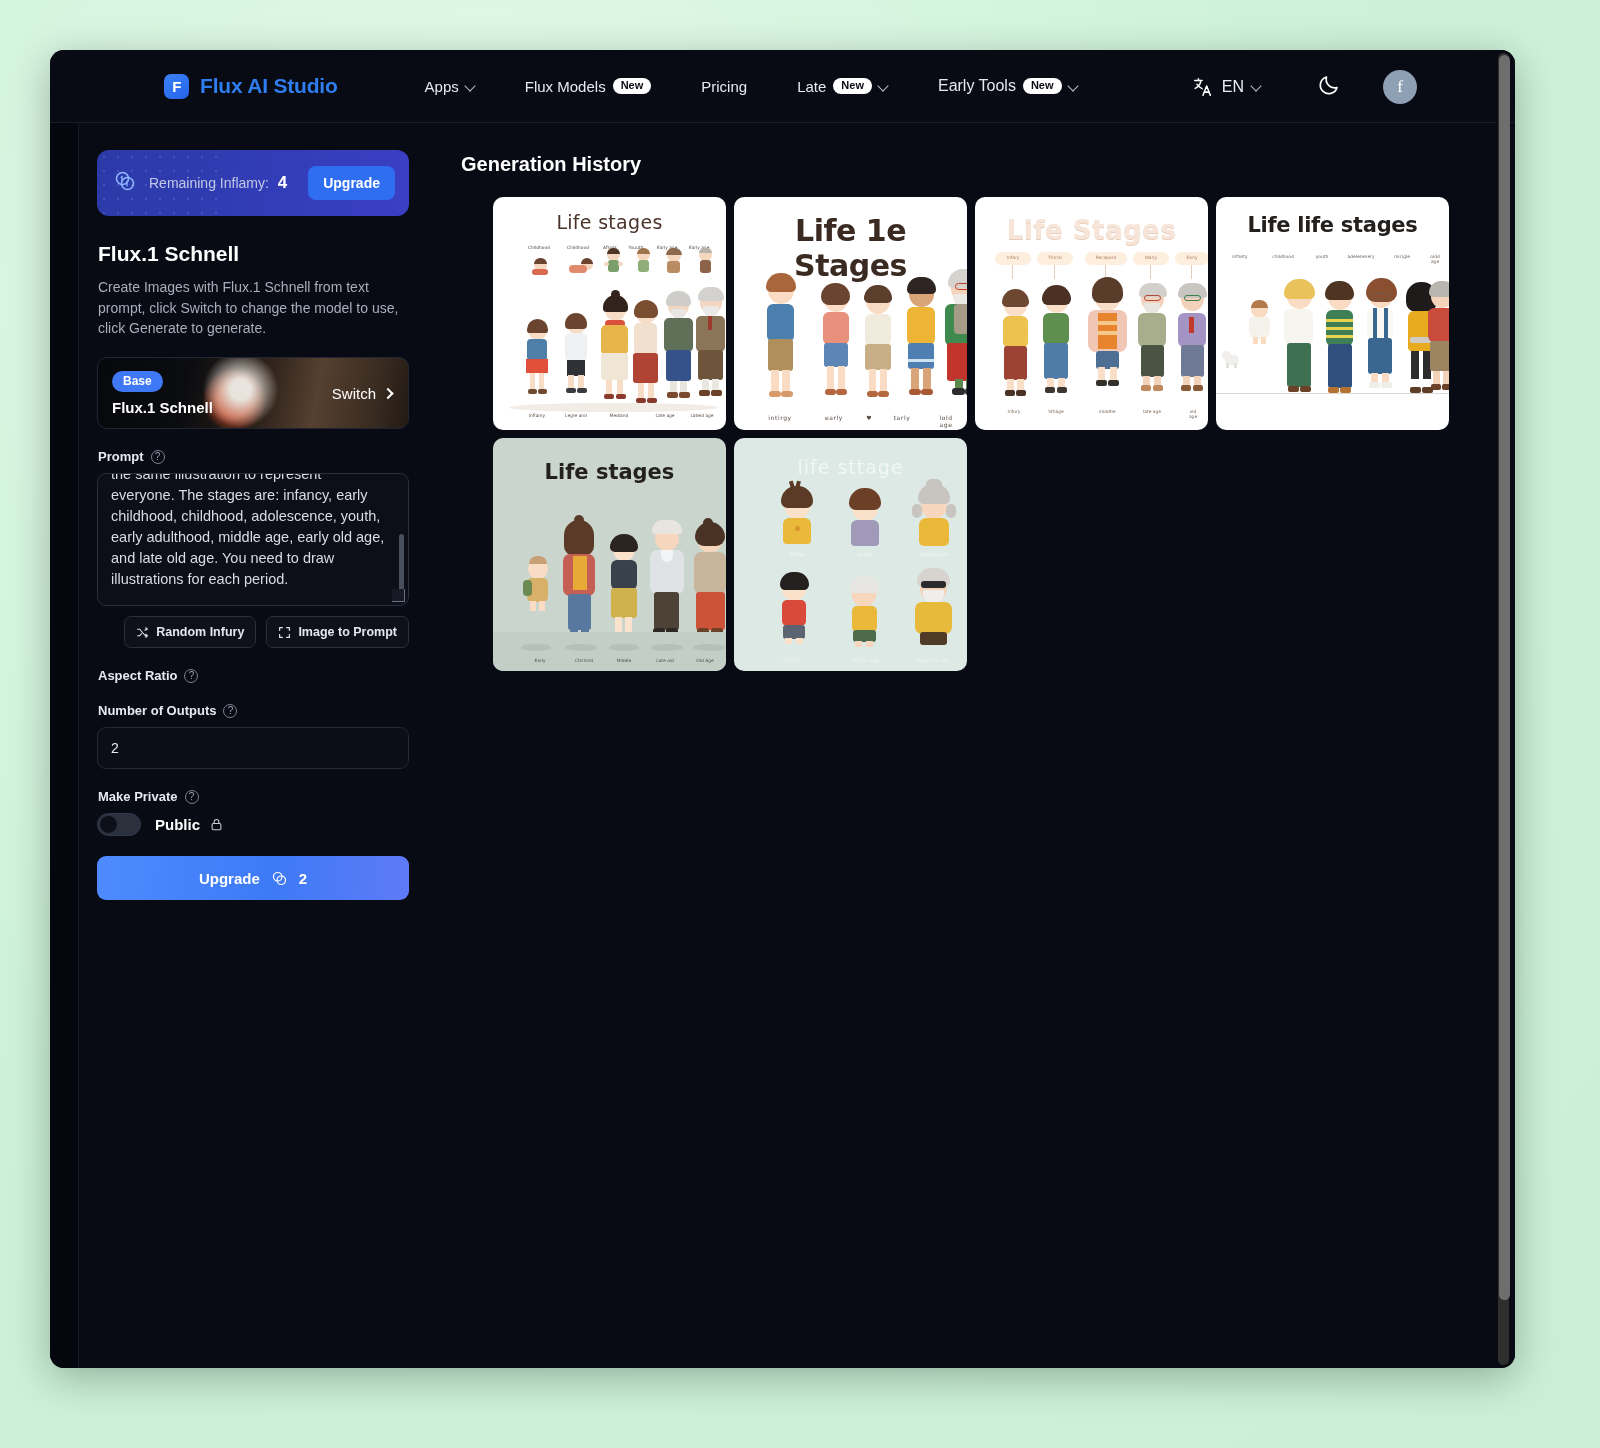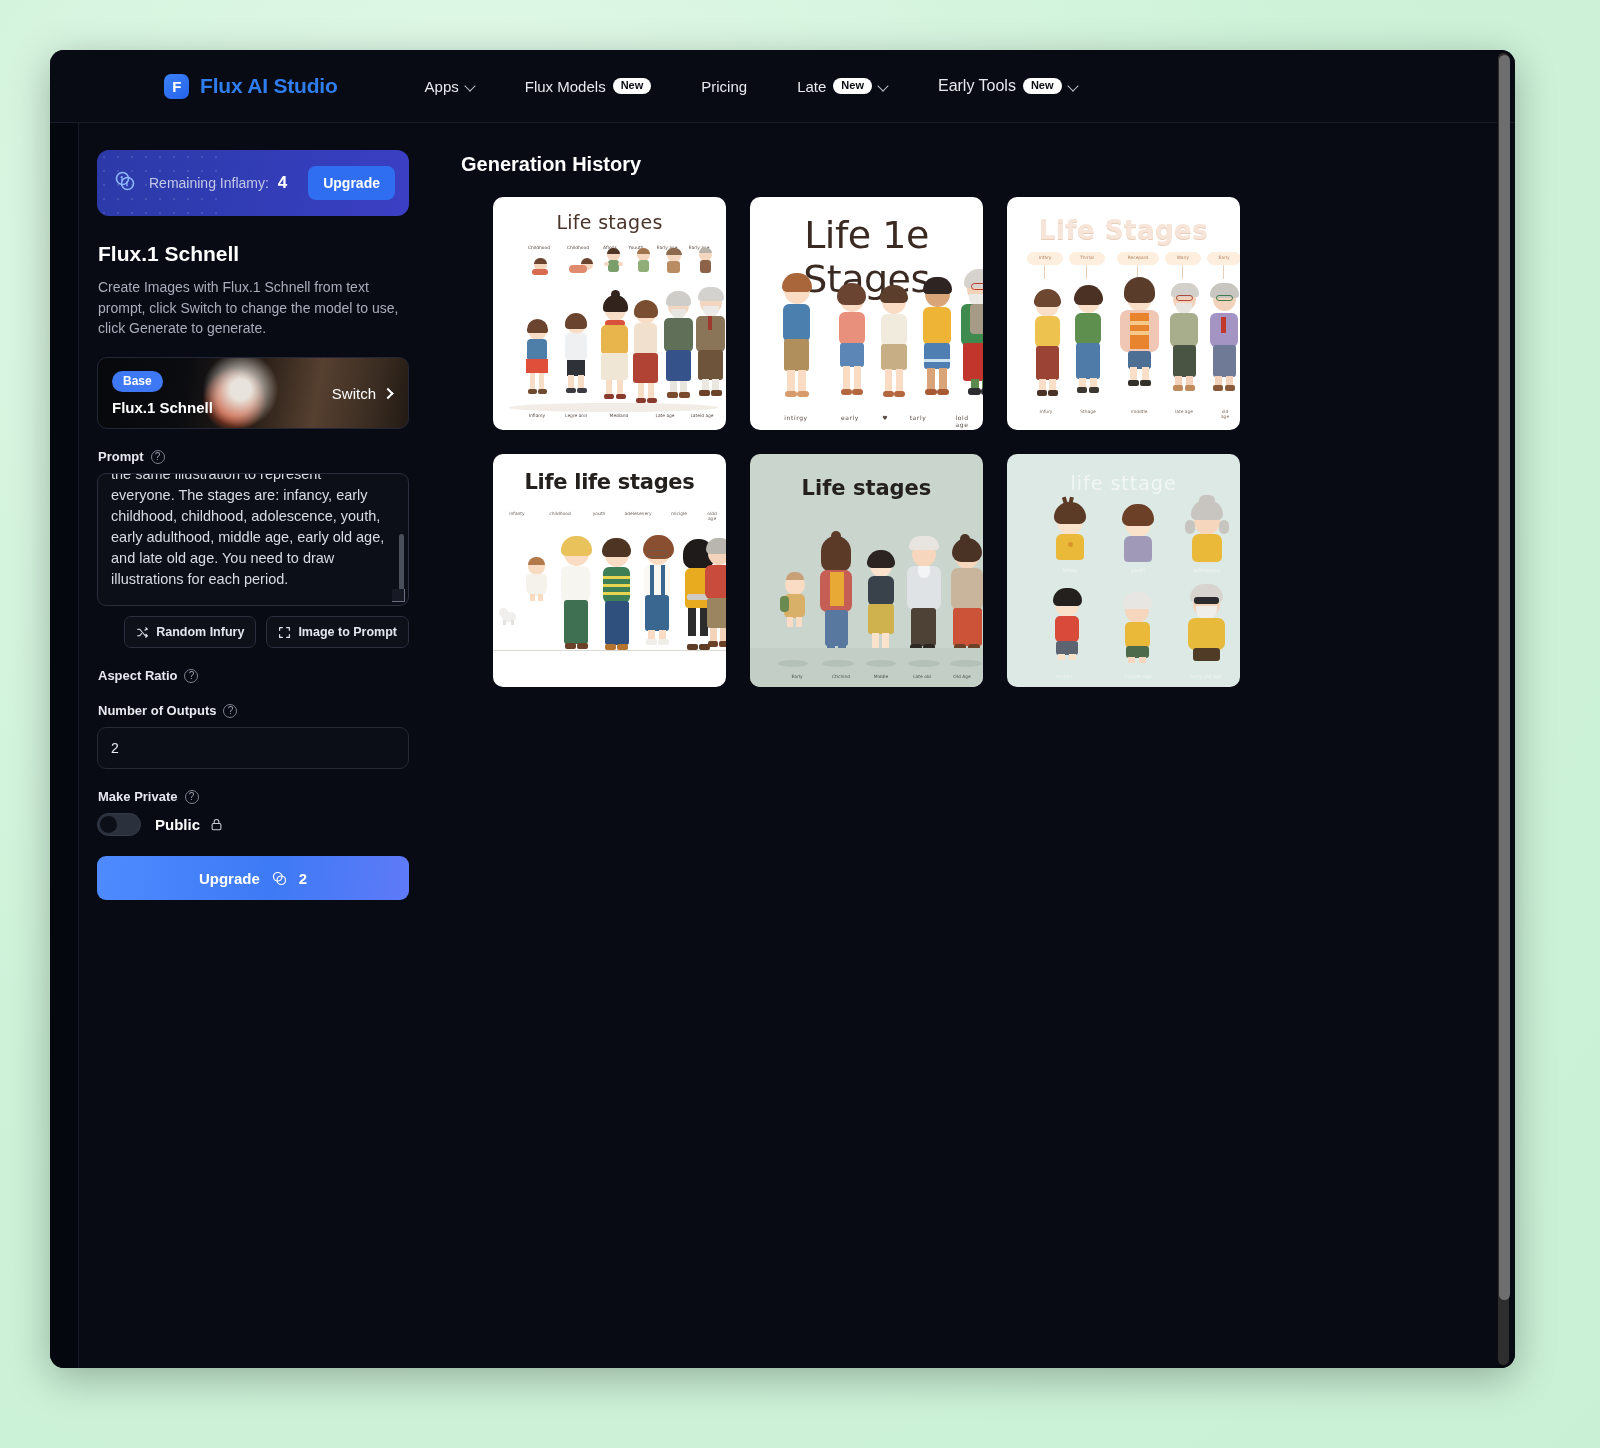--- a/index.html
+++ b/index.html
@@ -271,21 +271,21 @@
     background: linear-gradient(96deg,#4f8bff 0%, #3d7af5 55%, #5f7af8 100%);
     color:#fff; font-size:15px; font-weight:bold;
     display:flex;align-items:center;justify-content:center;gap:11px;
     cursor:pointer;
     font-family:"Liberation Sans", sans-serif;
   }
 
   
   #history-title { color:#ffffff; font-size:20px; font-weight:bold; margin-left:16px; }
   #history-grid {
-    display:flex; flex-wrap:wrap; gap:24px;
+    display:flex; flex-wrap:wrap; gap:8px;
     margin: 21px 0 0 32px;
     width: 980px;
     padding-left: 16px;
   }
   .hist-card {
     width: 233px; height: 233px;
     border-radius: 10px;
     overflow:hidden; position:relative;
     cursor:pointer;
     background:#fff;
@@ -339,20 +339,40 @@
         <span class="chev"></span>
       </div>
 
       <div class="nav-item big">
         <span>Early Tools</span>
         <span class="badge-new">New</span>
         <span class="chev"></span>
       </div>
     </div>
 
+    <div id="nav-right">
+      <div class="lang">
+        <svg width="22" height="22" viewBox="0 0 24 24">
+          <path d="M3 5h8M7 3v2M9.5 5c0 4-3 7-6 8.5M5.5 9c1.2 2.2 3 3.8 5.5 4.8" fill="none" stroke="#fff" stroke-width="1.7" stroke-linecap="round"></path>
+          <path d="M12 21l4-10 4 10M13.4 17.6h5.2" fill="none" stroke="#fff" stroke-width="1.7" stroke-linecap="round" stroke-linejoin="round"></path>
+        </svg>
+        <span>EN</span>
+        <span class="chev"></span>
+      </div>
+
+      <div class="moon">
+        <svg width="24" height="24" viewBox="0 0 24 24">
+          <path d="M20 14.5A8.5 8.5 0 0 1 9.5 4 8.5 8.5 0 1 0 20 14.5z" fill="none" stroke="#fff" stroke-width="1.7" stroke-linejoin="round"></path>
+        </svg>
+      </div>
+
+      <div class="avatar">
+        <span>f</span>
+      </div>
+    </div>
   </div>
 
   <div id="body-row">
 
     <div id="rail"></div>
 
     <div id="sidebar">
 
       
       <div id="credits">
@@ -581,21 +601,21 @@
             <div class="cap" style="left:44px;top:216px">Inflamy</div>
             <div class="cap" style="left:83px;top:216px">Legre arol</div>
             <div class="cap" style="left:126px;top:216px">Mediand</div>
             <div class="cap" style="left:172px;top:216px">Late age</div>
             <div class="cap" style="left:209px;top:216px">Lateid age</div>
           </div>
         </div>
 
         <div class="hist-card" style="background:#ffffff">
           <div class="ill">
-            <div class="ill-title" style="top:16px;font-size:38px;color:#3a2a22;font-weight:normal;letter-spacing:-.5px">Life 1e Stages</div>
+            <div class="ill-title" style="top:16px;font-size:30px;color:#3a2a22;font-weight:bold;letter-spacing:-.5px">Life 1e Stages</div>
 
             <div style="position:absolute;left:25px;top:78px;width:42px;height:128px">
               <div style="position:absolute;left:9px;top:2px;width:26px;height:27px;border-radius:50%;background:#f9dcc3"></div>
               <div style="position:absolute;left:7px;top:-2px;width:30px;height:19px;border-radius:15px 15px 5px 5px;background:#a9663a"></div>
               <div style="position:absolute;left:8px;top:29px;width:27px;height:38px;border-radius:6px;background:#4b7fae"></div>
               <div style="position:absolute;left:9px;top:64px;width:25px;height:32px;border-radius:3px;background:#b08f5c"></div>
               <div style="position:absolute;left:12px;top:95px;width:8px;height:22px;background:#f9dcc3"></div>
               <div style="position:absolute;left:23px;top:95px;width:8px;height:22px;background:#f9dcc3"></div>
               <div style="position:absolute;left:10px;top:116px;width:12px;height:6px;border-radius:3px;background:#d79a6a"></div>
               <div style="position:absolute;left:22px;top:116px;width:12px;height:6px;border-radius:3px;background:#d79a6a"></div>

